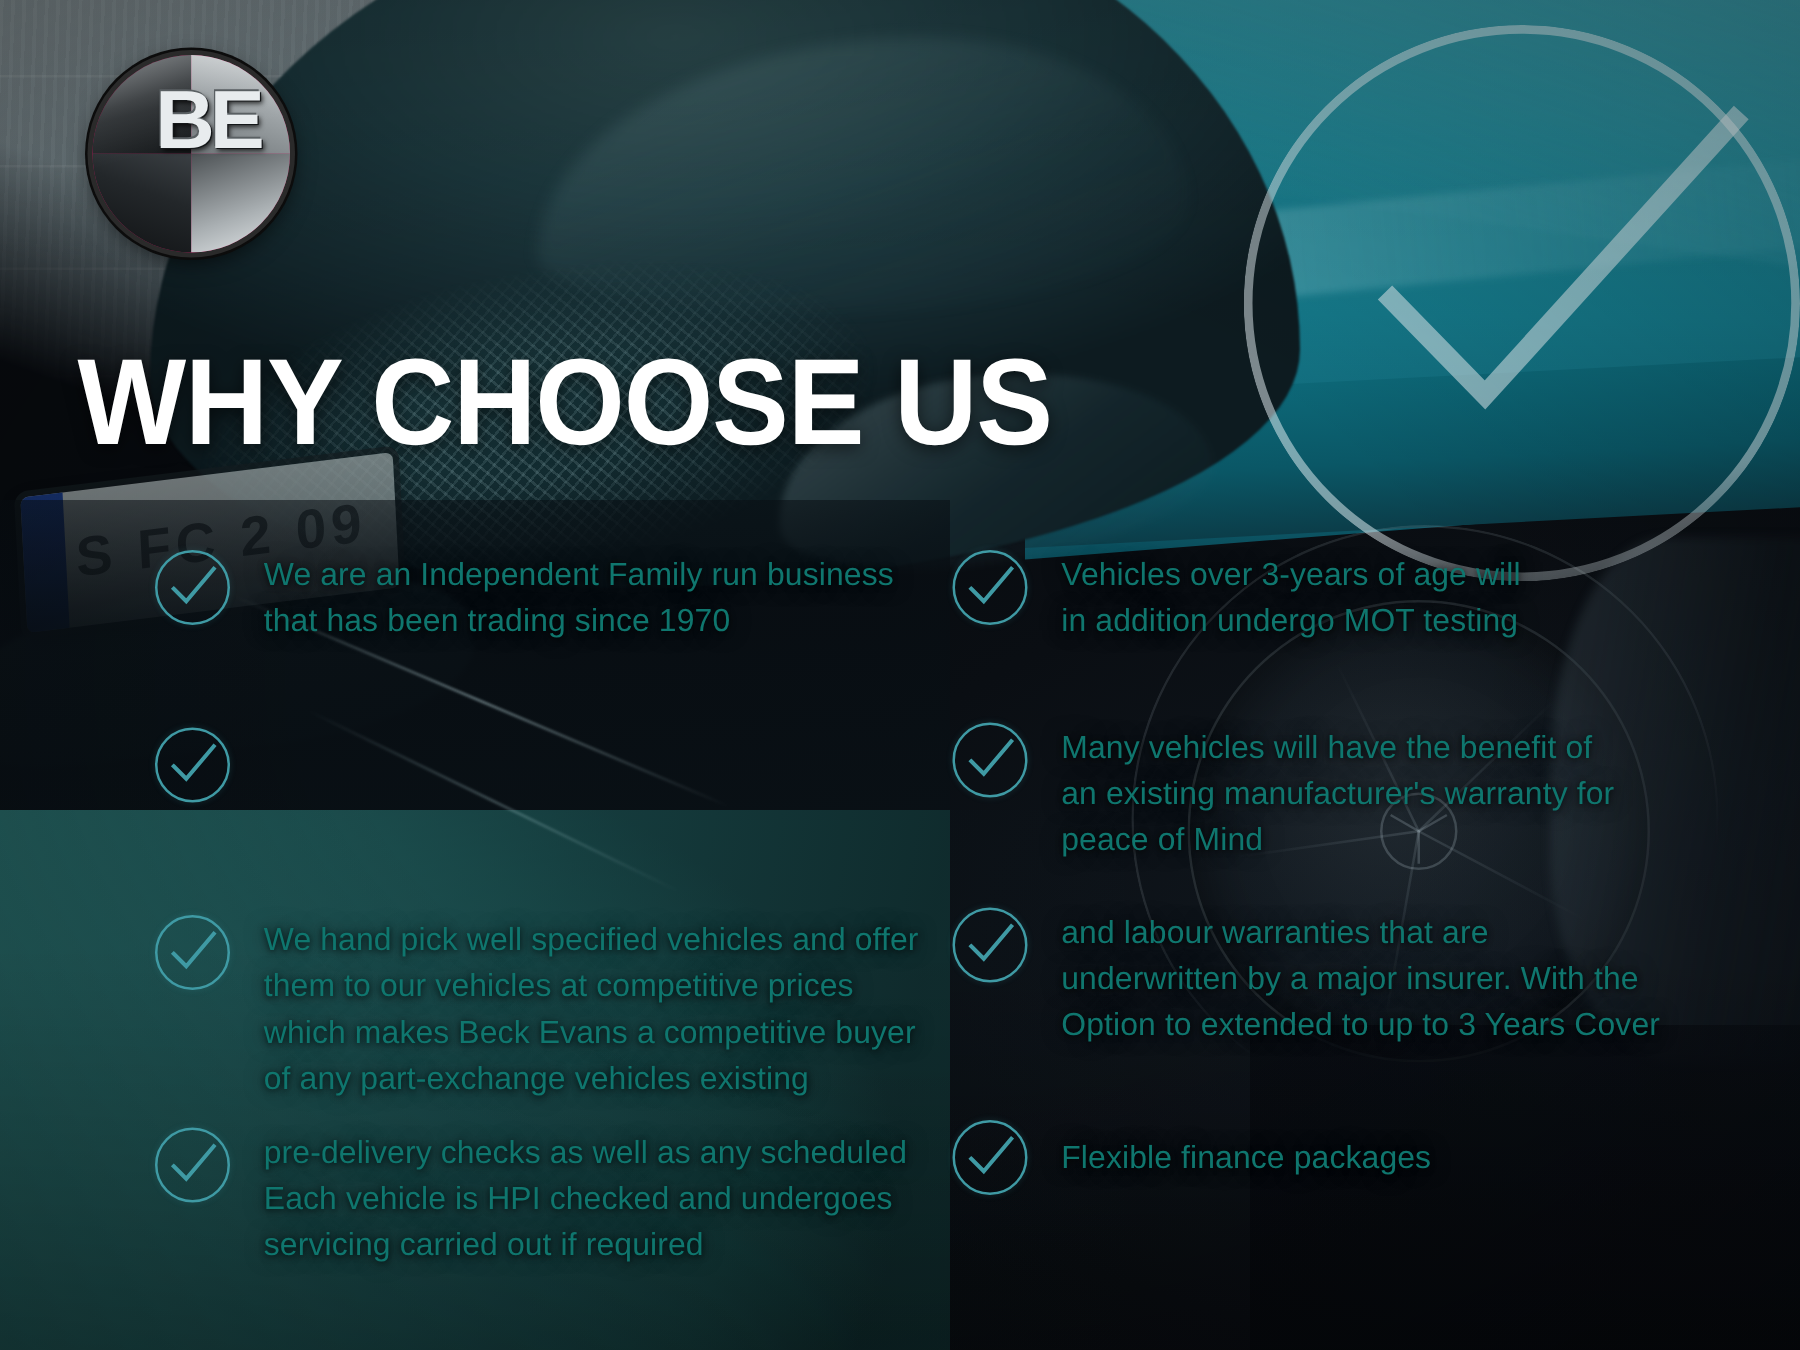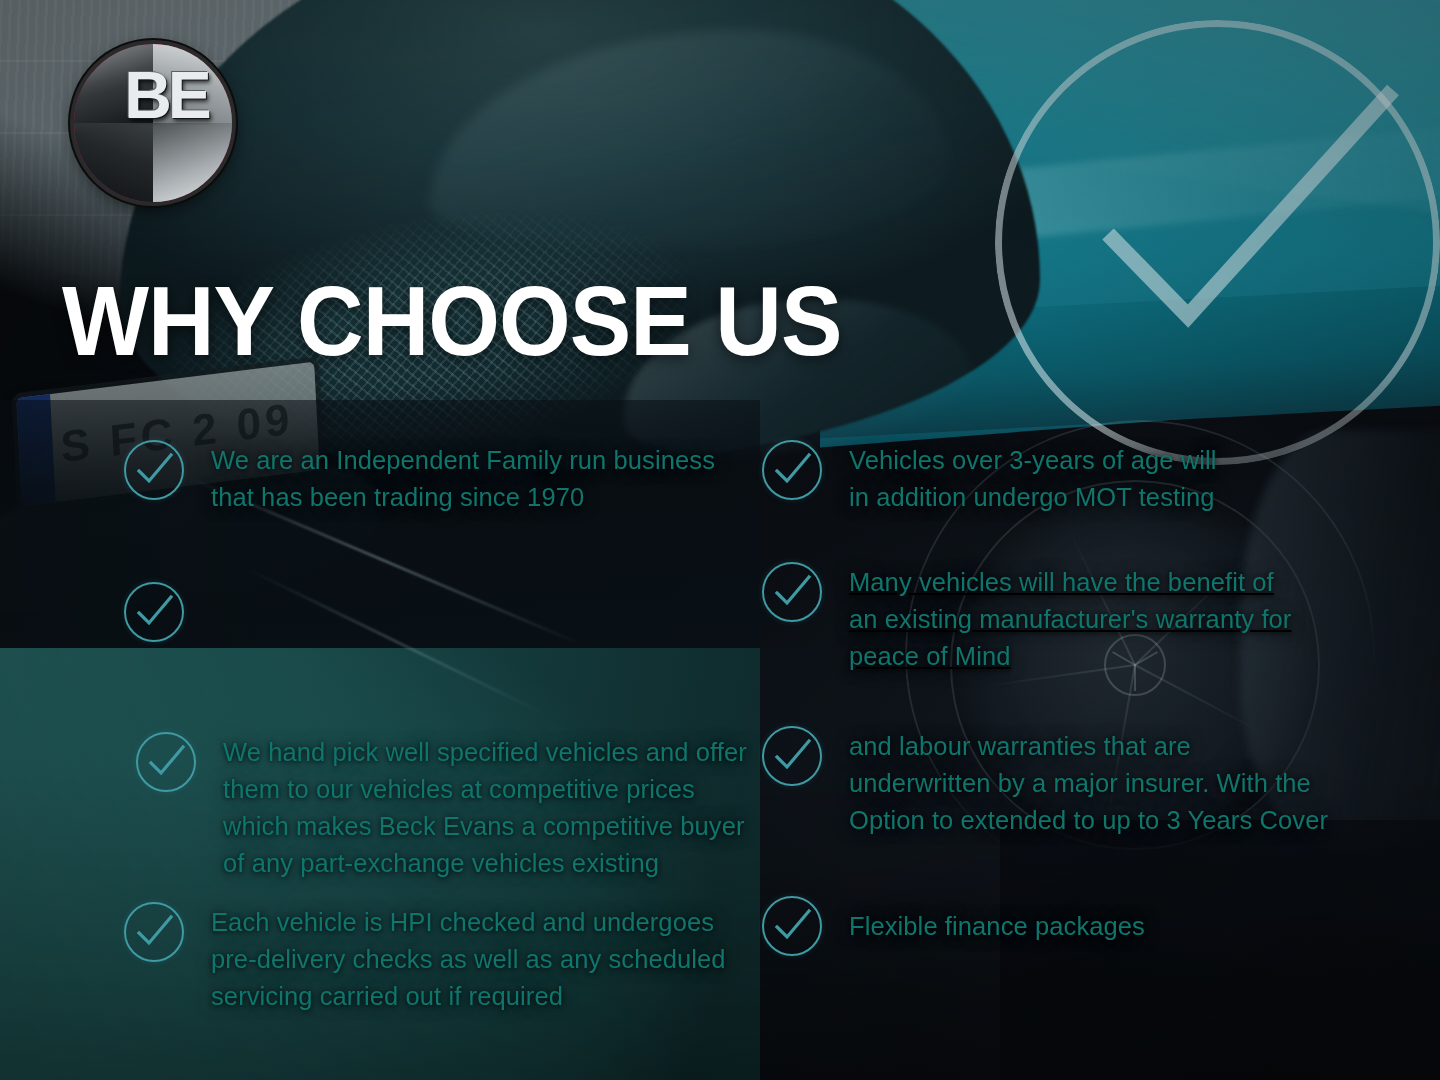--- a/index.html
+++ b/index.html
@@ -358,21 +358,21 @@
       </div>
     </div>
     <div class="bullet" style="top: 162px; left: 0px;">
       <div class="chk">
         <div class="ring"></div>
         <svg width="60" height="60" viewBox="0 0 60 60">
           <path d="M15 31 L25 41 L47 15" fill="none" stroke="#3f9aa4" stroke-width="3.2" stroke-linecap="square" stroke-linejoin="miter"></path>
         </svg>
       </div>
     </div>
-    <div class="bullet" style="top: 312px; left: 12px;">
+    <div class="bullet" style="top: 312px; left: 0px;">
       <div class="chk">
         <div class="ring"></div>
         <svg width="60" height="60" viewBox="0 0 60 60">
           <path d="M15 31 L25 41 L47 15" fill="none" stroke="#3f9aa4" stroke-width="3.2" stroke-linecap="square" stroke-linejoin="miter"></path>
         </svg>
       </div>
       <div class="btxt">
         <span>We hand pick well specified vehicles and offer</span>
         <span>them to our vehicles at competitive prices</span>
         <span>which makes Beck Evans a competitive buyer</span>
@@ -380,40 +380,40 @@
       </div>
     </div>
     <div class="bullet" style="top: 482px; left: 0px;">
       <div class="chk">
         <div class="ring"></div>
         <svg width="60" height="60" viewBox="0 0 60 60">
           <path d="M15 31 L25 41 L47 15" fill="none" stroke="#3f9aa4" stroke-width="3.2" stroke-linecap="square" stroke-linejoin="miter"></path>
         </svg>
       </div>
       <div class="btxt">
+        <span>pre-delivery checks as well as any scheduled</span>
         <span>Each vehicle is HPI checked and undergoes</span>
-        <span>pre-delivery checks as well as any scheduled</span>
         <span>servicing carried out if required</span>
       </div>
     </div>
   </div>
 <div class="col" id="col-right">
     <div class="bullet" style="top: 20px; left: 0px;">
       <div class="chk">
         <div class="ring"></div>
         <svg width="60" height="60" viewBox="0 0 60 60">
           <path d="M15 31 L25 41 L47 15" fill="none" stroke="#3f9aa4" stroke-width="3.2" stroke-linecap="square" stroke-linejoin="miter"></path>
         </svg>
       </div>
       <div class="btxt">
         <span>Vehicles over 3-years of age will</span>
         <span>in addition undergo MOT testing</span>
       </div>
     </div>
-    <div class="bullet" style="top: 142px; left: 0px; text-decoration: underline;">
+    <div class="bullet" style="top: 158px; left: 0px;">
       <div class="chk">
         <div class="ring"></div>
         <svg width="60" height="60" viewBox="0 0 60 60">
           <path d="M15 31 L25 41 L47 15" fill="none" stroke="#3f9aa4" stroke-width="3.2" stroke-linecap="square" stroke-linejoin="miter"></path>
         </svg>
       </div>
       <div class="btxt">
         <span>Many vehicles will have the benefit of</span>
         <span>an existing manufacturer's warranty for</span>
         <span>peace of Mind</span>

